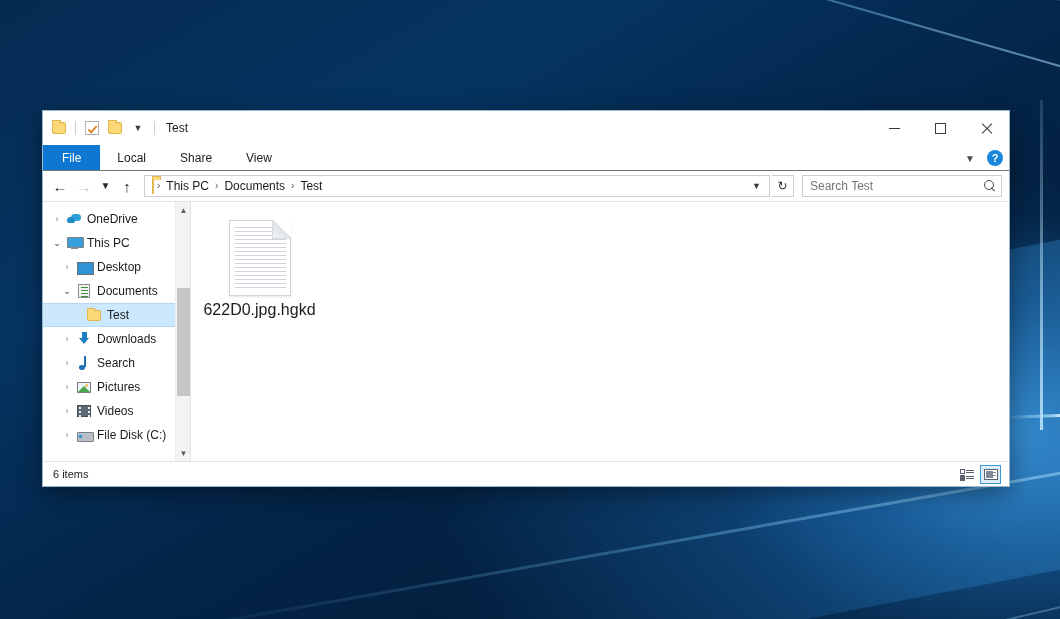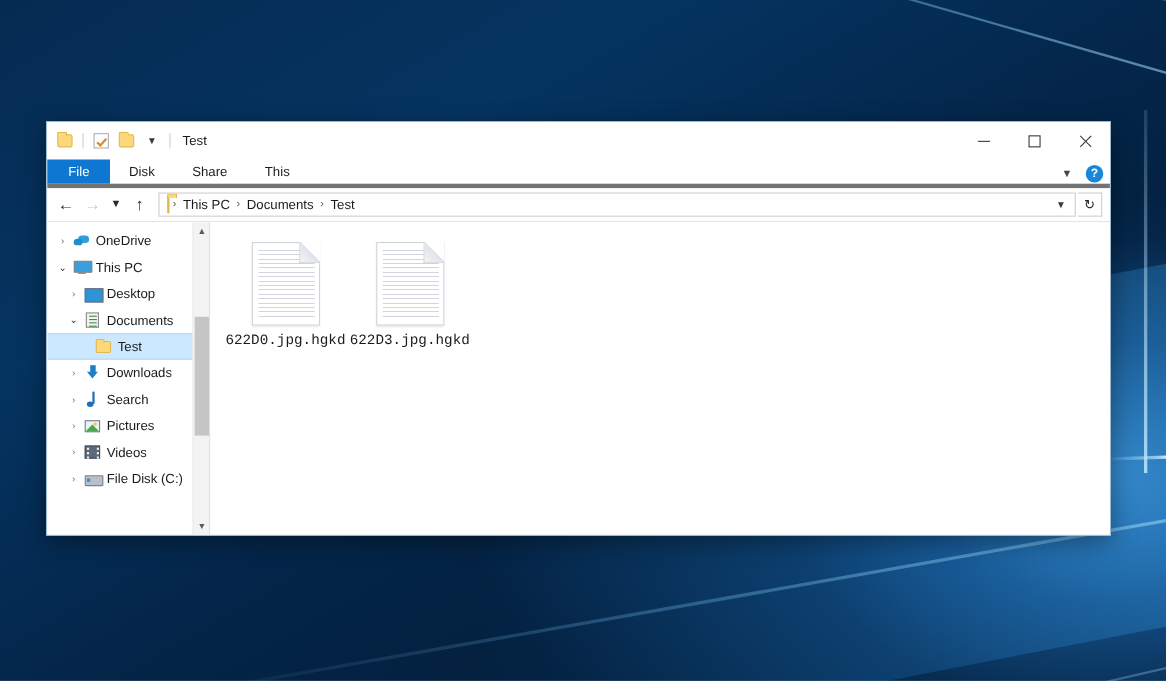--- a/index.html
+++ b/index.html
@@ -147,21 +147,21 @@
     left: 0; top: 6px; width: 14px; height: 1px; background: #3a3a3a;
   }
   .close-glyph::before { transform: rotate(45deg); }
   .close-glyph::after  { transform: rotate(-45deg); }
 
   
   #ribbon-tabs {
     height: 26px;
     display: flex;
     align-items: stretch;
-    border-bottom: 4px solid #737373;
+    border-bottom: 1px solid #737373;
     background: #ffffff;
     flex: 0 0 auto;
     position: relative;
   }
   .rtab {
     display: flex; align-items: center;
     padding: 0 17px;
     font-size: 12px;
     color: #1b1b1b;
     white-space: nowrap;
@@ -520,26 +520,25 @@
   }
   .doc-fold-edge {
     position: absolute;
     right: 0; top: 0;
     width: 19px; height: 19px;
     background: linear-gradient(225deg, #ffffff 0%, #ffffff 48%, #dfe2e8 50%, #f4f5f8 100%);
     border-left: 1px solid #d6d9e0;
     border-bottom: 1px solid #d6d9e0;
   }
   .file-name {
-    font-size: 13px;
+    font-size: 16px;
     color: #1b1b1b;
     text-align: right;
     line-height: 15px;
     white-space: nowrap;
-    font-family: Liberation Mono, monospace;
   }
 
   
   #status-bar {
     height: 25px;
     flex: 0 0 auto;
     border-top: 1px solid #e2e2e2;
     background: #ffffff;
     display: flex;
     align-items: center;
@@ -635,23 +634,23 @@
             <span class="max-glyph"></span>
           </div>
         <div class="win-btn" id="win-close">
             <span class="close-glyph"></span>
           </div>
       </div>
     </div>
 
     <div id="ribbon-tabs">
       <div class="rtab file">File</div>
-      <div class="rtab">Disk</div>
+      <div class="rtab">Local</div>
       <div class="rtab">Share</div>
-      <div class="rtab">This</div>
+      <div class="rtab">View</div>
       <div id="ribbon-right">
         <div class="ribbon-chevron">▼</div>
         <div class="help-circle">?</div>
       </div>
     </div>
 
     <div id="addr-row">
       <div class="nav-btn">←</div>
       <div class="nav-btn disabled">→</div>
       <div class="nav-btn small">▼</div>
@@ -662,20 +661,24 @@
         <span class="crumb-sep">›</span>
         <span class="crumb">This PC</span>
         <span class="crumb-sep">›</span>
         <span class="crumb">Documents</span>
         <span class="crumb-sep">›</span>
         <span class="crumb">Test</span>
         <span id="crumb-dropdown">▼</span>
       </div>
       <div id="refresh-btn">↻</div>
 
+      <div id="search-box">
+        <input id="search-input" type="text" placeholder="Search Test" style="">
+        <span class="mag-icon"></span>
+      </div>
     </div>
 
     <div id="body-row">
 
       <div id="nav-pane">
         <div id="nav-list">
 
           <div class="nav-item" style="padding-left:6px;">
             <span class="twisty">›</span>
             <span class="nav-icon">
@@ -772,31 +775,36 @@
               <div class="doc-page">
                   <div class="doc-lines"></div>
                 </div>
               <div class="doc-fold-edge"></div>
             </div>
             <div class="file-name">622D0.jpg.hgkd</div>
           </div>
 
 
 
-          <div class="file-item">
-            <div class="doc-icon">
-              <div class="doc-page">
-                  <div class="doc-lines"></div>
-                </div>
-              <div class="doc-fold-edge"></div>
-            </div>
-            <div class="file-name">622D3.jpg.hgkd</div>
-          </div>
 
 
 
         </div>
       </div>
     </div>
 
+    <div id="status-bar">
+      <span>6 items</span>
+      <span id="status-spacer"></span>
+      <span id="view-toggles">
+        <span class="view-btn">
+          <span class="details-glyph">
+              <span class="details-lines"></span>
+            </span>
+        </span>
+        <span class="view-btn active">
+          <span class="largeicon-glyph"></span>
+        </span>
+      </span>
+    </div>
 
   </div>
 </div>
 
 </body></html>

